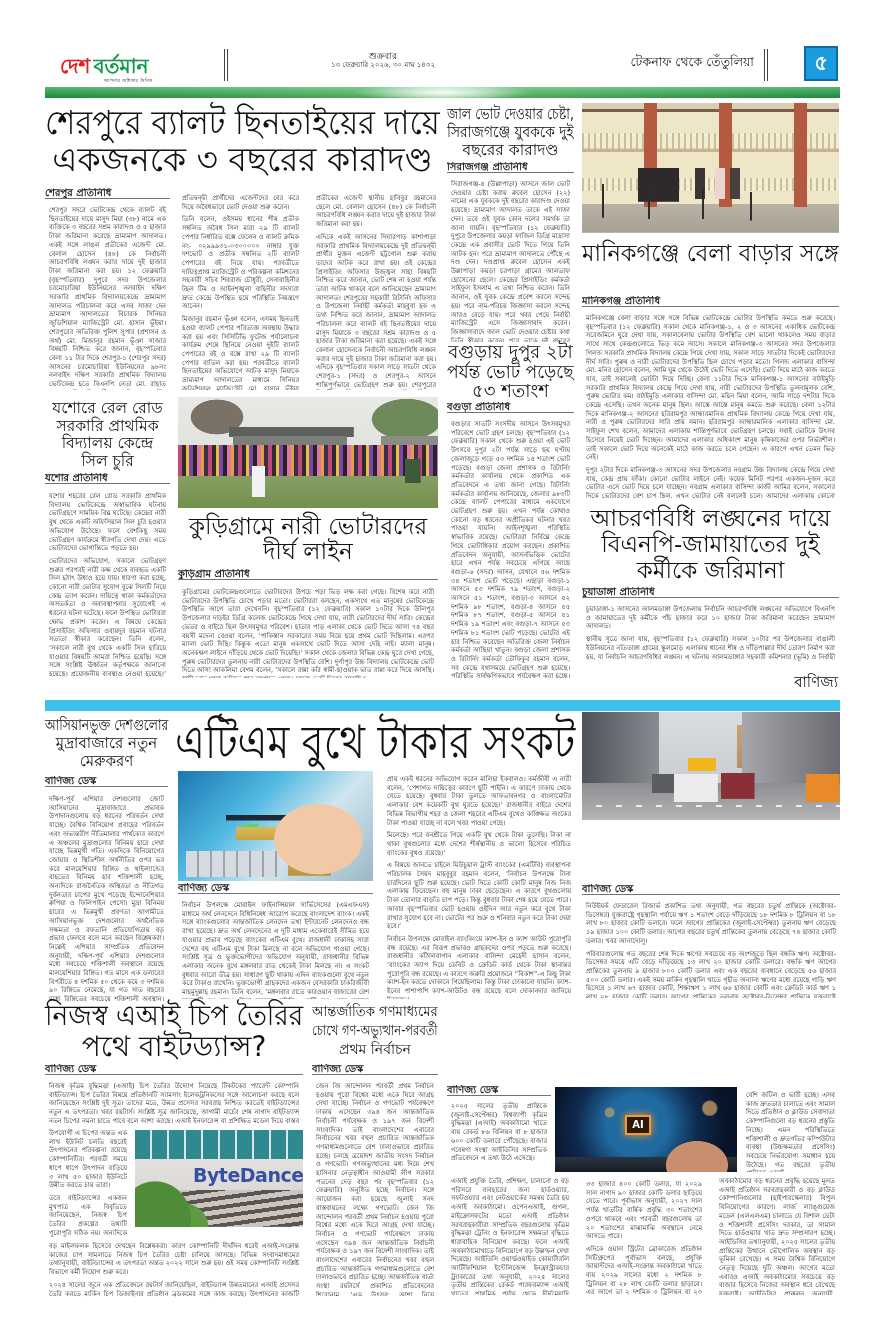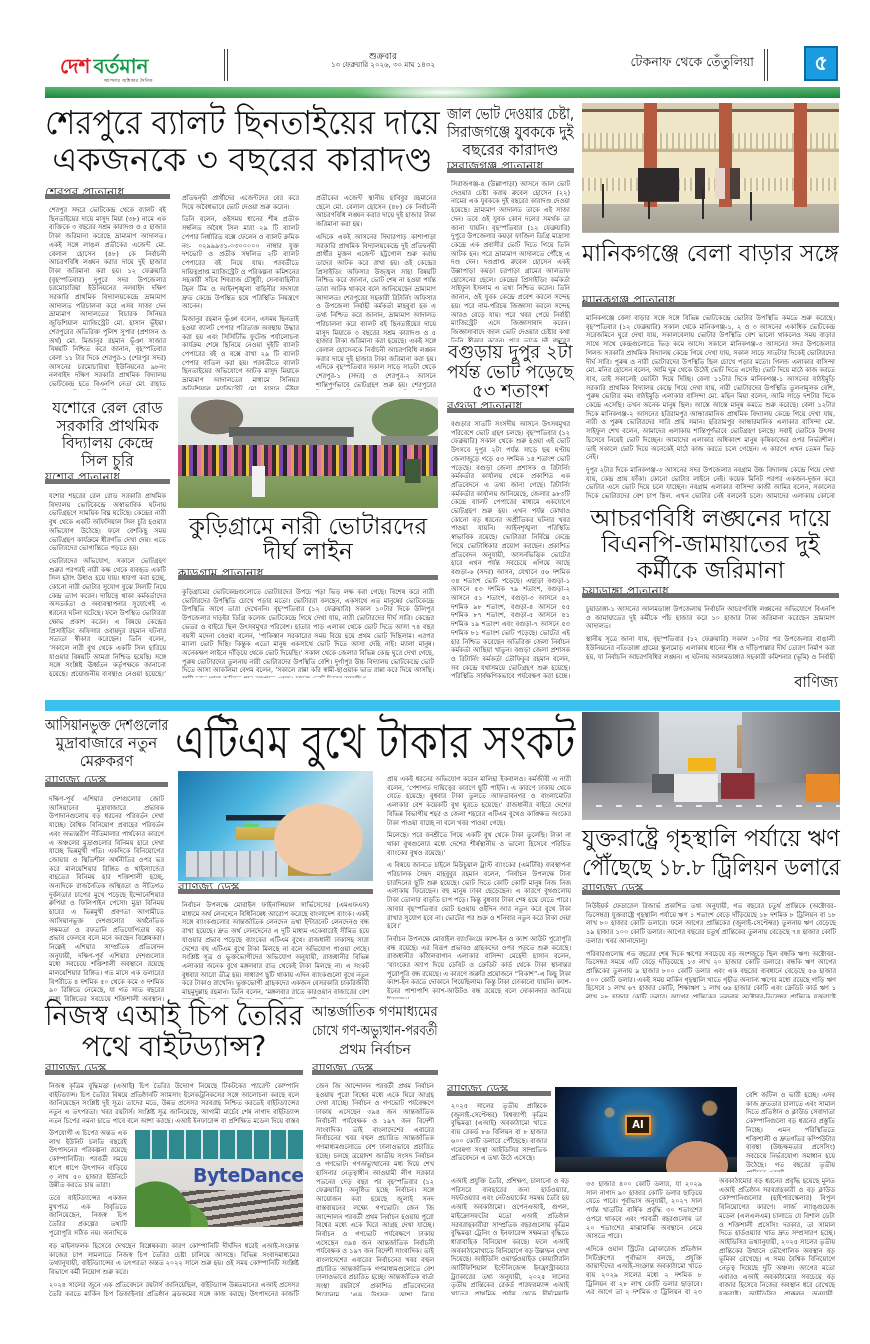--- a/index.html
+++ b/index.html
@@ -28,22 +28,22 @@
       linear-gradient(to bottom, rgba(255,255,255,0.25), rgba(0,0,0,0.12)),
       linear-gradient(to right, var(--header-bar-green, #1e9b43), #54bd64 42%, #8fd79b 50%, #54bd64 58%, var(--header-bar-green, #1e9b43));
   }
   .cyan-band { position: absolute; left: 45px; top: 700px; width: 795px; height: 11px; background: var(--section-band-cyan, #3cc1ee); }
 
   
   .art { position: absolute; }
   .hl { position: absolute; text-align: center; color: #111; font-weight: normal;
     font-family: "DejaVu Sans", sans-serif; overflow: visible; }
   .hl span { display: table; margin: 0 auto; white-space: nowrap; transform-origin: center top; }
-  .byline { position: absolute; font-size: 12px; font-weight: normal; line-height: 9px; height: 11px;
-    border-bottom: 5px solid #737373; white-space: nowrap; overflow: hidden; color: #222; }
+  .byline { position: absolute; font-size: 10px; font-weight: bold; line-height: 9px; height: 11px;
+    border-bottom: 1px solid #737373; white-space: nowrap; overflow: hidden; color: #222; }
   .body { position: absolute; font-size: 6.5px; line-height: 8.7px; text-align: justify; overflow: hidden; color: #222; }
   .body p { margin: 4px; }
   .section-label { position: absolute; left: 770px; top: 672px; width: 68px; text-align: right; font-size: 15px; line-height: 20px; color: #111; }
 
   
   .photo { position: absolute; overflow: hidden; }
   .ph-building {
     background:
       linear-gradient(#2c2c2e,#2c2c2e) 8% 84% / 2px 26% no-repeat,
       linear-gradient(#2c2c2e,#2c2c2e) 26% 86% / 2px 24% no-repeat,
@@ -265,24 +265,20 @@
       <p>মিলেছে। পরে বনশ্রীতে গিয়ে একটি বুথ থেকে টাকা তুলেছি। টাকা না থাকা বুথগুলোর মধ্যে দেশের শীর্ষস্থানীয় ও ভালো হিসেবে পরিচিত ব্যাংকের বুথও রয়েছে।’</p>
       <p>এ বিষয়ে জানতে চাইলে মিউচুয়াল ট্রাস্ট ব্যাংকের (এমটিবি) ব্যবস্থাপনা পরিচালক সৈয়দ মাহবুবুর রহমান বলেন, ‘নির্বাচন উপলক্ষে টানা চারদিনের ছুটি শুরু হয়েছে। ভোট দিতে কোটি কোটি মানুষ নিজ নিজ এলাকায় ফিরেছেন। বহু মানুষ ঢাকা ছেড়েছেন। এ কারণে বুথগুলোয় টাকা তোলার বাড়তি চাপ পড়ে। কিন্তু বুধবার টাকা শেষ হয়ে যেতে পারে। আবার বৃহস্পতিবার ভোট হওয়ায় ওইদিন আর নতুন করে বুথে টাকা রাখার সুযোগ হবে না। ভোটের পর শুক্র ও শনিবার নতুন করে টাকা দেয়া হবে।’</p>
       <p>নির্বাচন উপলক্ষে মোবাইল ব্যাংকিংয়ে ক্যাশ-ইন ও ক্যাশ আউট পুরোপুরি বন্ধ রয়েছে। এর বিরূপ প্রভাবও গ্রাহকদের ওপর পড়তে শুরু করেছে। রাজধানীর কাঁঠালবাগান এলাকার বাসিন্দা মেহেদী হাসান বলেন, ‘ব্যাংকের অ্যাপ দিয়ে ডেবিট ও ক্রেডিট কার্ড থেকে টাকা স্থানান্তর পুরোপুরি বন্ধ রয়েছে। এ কারণে জরুরি প্রয়োজনে “বিকাশ”-এ কিছু টাকা ক্যাশ-ইন করতে দোকানে গিয়েছিলাম। কিন্তু টাকা ঢোকানো যায়নি। ক্যাশ-ইনের পাশাপাশি ক্যাশ-আউটও বন্ধ রয়েছে বলে দোকানদার জানিয়ে দিয়েছে।’</p>
       <p>জাতীয় সংসদ নির্বাচনকে কেন্দ্র করে গত বুধবার থেকেই সাধারণ ছুটি শুরু হয়েছে। সে কারণে গতকাল দেশের ব্যাংকগুলো বন্ধ ছিল। ভোটের দিন বৃহস্পতিবারও ব্যাংক খোলা থাকবে না। নির্বাচনে কালো টাকার ছড়াছড়ি নিয়ন্ত্রণ ও ভোট কেনাবেচা ঠেকাতে গত রোববার ব্যাংক লেনদেনে বেশকিছু বিধিনিষেধ আরোপ করে বাংলাদেশ ব্যাংক।</p>
     </div>
 </article>
 
 <div class="photo ph-street" style="left:582px;top:712px;width:258px;height:108px"></div>
 
 <article class="art" style="left:582px;top:822px;width:258px;height:178px">
-  <h2 class="hl" style="top:2px;left:0;width:258px;font-size:23px;line-height:29px">
-    <span style="transform-origin: left top; transform: scaleX(0.974);">যুক্তরাষ্ট্রে গৃহস্থালি পর্যায়ে ঋণ</span>
-    <span style="transform-origin: left top; transform: scaleX(0.896);">পৌঁছেছে ১৮.৮ ট্রিলিয়ন ডলারে</span>
-  </h2>
   <div class="byline" style="top:62px;left:0;width:258px">বাণিজ্য ডেস্ক</div>
   <div class="body" style="top:76px;left:0;width:258px;height:100px">
       <p>নিউইয়র্ক ফেডারেল রিজার্ভ প্রকাশিত তথ্য অনুযায়ী, গত বছরের চতুর্থ প্রান্তিকে (অক্টোবর-ডিসেম্বর) যুক্তরাষ্ট্রে গৃহস্থালি পর্যায়ে ঋণ ১ শতাংশ বেড়ে দাঁড়িয়েছে ১৮ দশমিক ৮ ট্রিলিয়ন বা ১৮ লাখ ৮০ হাজার কোটি ডলারে। ফলে আগের প্রান্তিকের (জুলাই-সেপ্টেম্বর) তুলনায় ঋণ বেড়েছে ১৯ হাজার ১০০ কোটি ডলার। আগের বছরের চতুর্থ প্রান্তিকের তুলনায় বেড়েছে ৭৪ হাজার কোটি ডলার। খবর আনাদোলু।</p>
       <p>পরিবারগুলোয় গত বছরের শেষ দিকে ঋণের সবচেয়ে বড় অংশজুড়ে ছিল বন্ধকি ঋণ। অক্টোবর-ডিসেম্বর সময়ে এটি বেড়ে দাঁড়িয়েছে ১৩ লাখ ২০ হাজার কোটি ডলারে। বন্ধকি ঋণ আগের প্রান্তিকের তুলনায় ৯ হাজার ৮০০ কোটি ডলার এবং এক বছরের ব্যবধানে বেড়েছে ৫৬ হাজার ৫০০ কোটি ডলার। একই সময় মার্কিন গৃহস্থালি খাতে গৃহীত অন্যান্য ঋণের মধ্যে রয়েছে গাড়ি ঋণ হিসেবে ১ লাখ ৬৭ হাজার কোটি, শিক্ষাঋণ ১ লাখ ৬৬ হাজার কোটি এবং ক্রেডিট কার্ড ঋণ ১ লাখ ২৮ হাজার কোটি ডলার। আগের প্রান্তিকের তুলনায় অক্টোবর-ডিসেম্বর প্রান্তিকে যুক্তরাষ্ট্রে গাড়ি, শিক্ষা ও ক্রেডিট কার্ড ঋণ বেড়েছে যথাক্রমে ১ হাজার ২০০ কোটি, ১ হাজার ১০০ কোটি ও ৪ হাজার ৪০০ কোটি ডলার।</p>
     </div>
 </article>
 
 <article class="art" style="left:45px;top:1000px;width:258px;height:300px">
   <h2 class="hl" style="top:0;left:0;width:258px;font-size:28px;line-height:31px">
     <span style="transform-origin: left top; transform: scaleX(0.938);">নিজস্ব এআই চিপ তৈরির</span>

